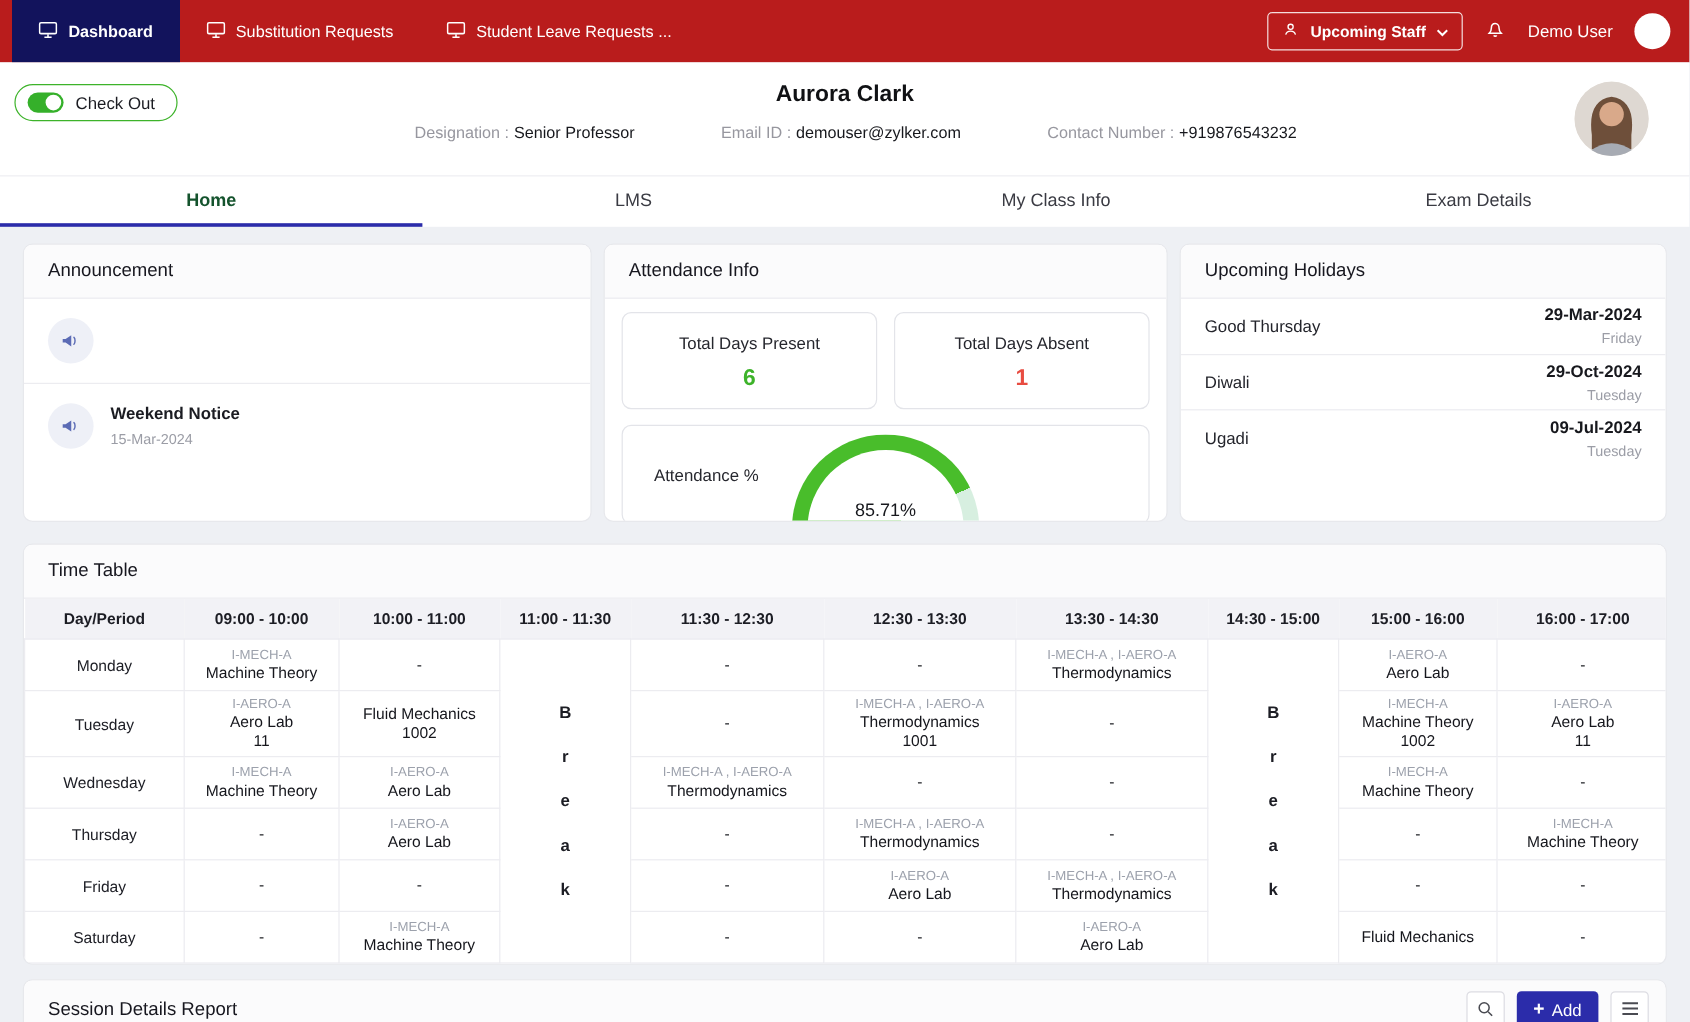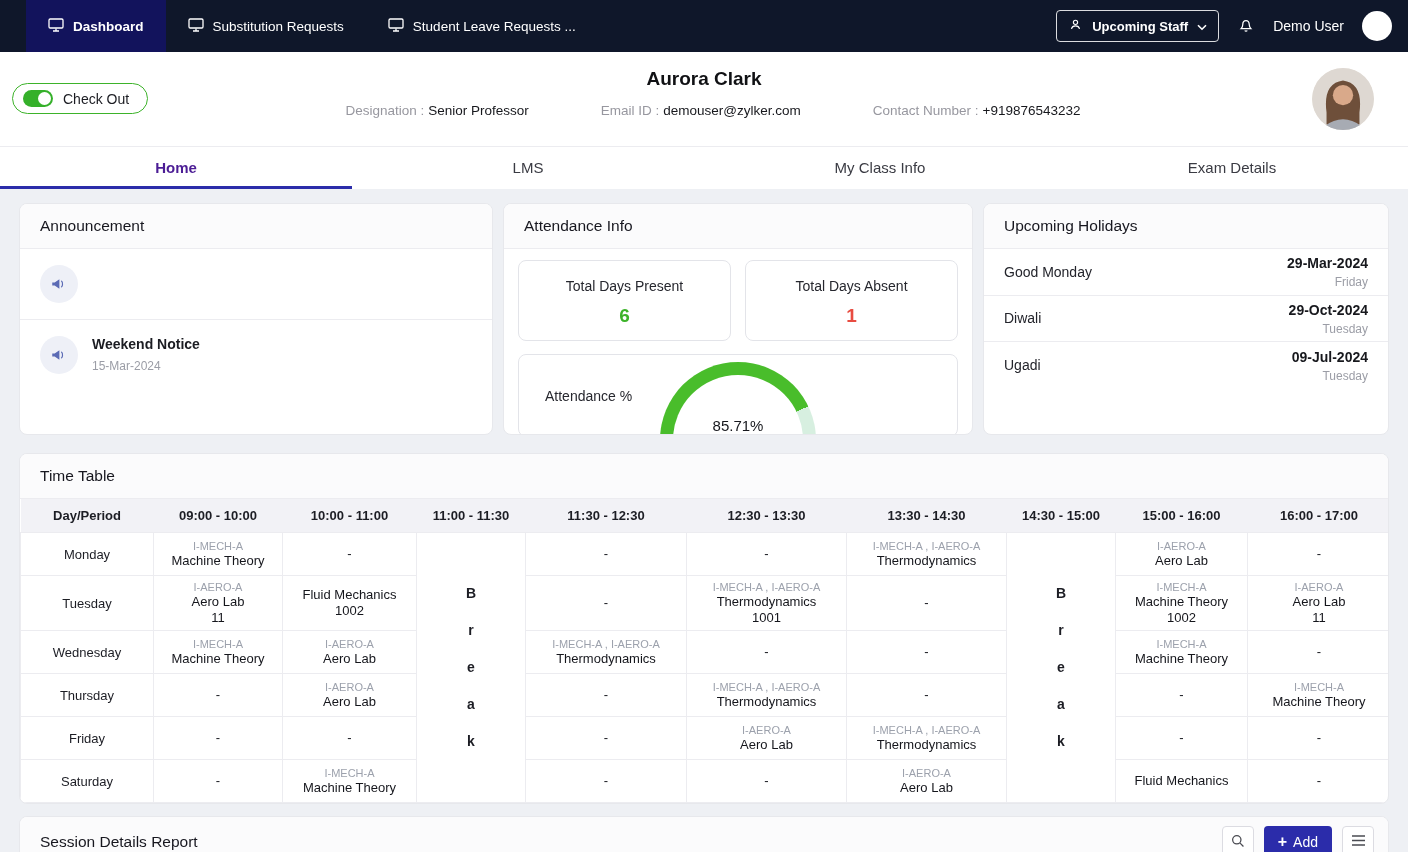--- a/index.html
+++ b/index.html
@@ -1,43 +1,43 @@
 <!DOCTYPE html>
 <html><head>
 <meta charset="utf-8">
 <style>
   * { box-sizing: border-box; margin: 0; padding: 0; }
   html,body { width:1408px; height:852px; overflow:hidden; }
   body { font-family:"Liberation Sans", sans-serif; background:#eef0f4; color:#1b1c22; }
 
   
-  .topnav { height:52px; background:#0f172a; display:flex; align-items:stretch; padding-left:26px; }
+  .topnav { height:52px; background:#b91c1c; display:flex; align-items:stretch; padding-left:10px; }
   .nav-tab { display:flex; align-items:center; gap:9px; padding:0 22px; color:#fff; font-size:13.5px; cursor:pointer; white-space:nowrap; }
   .nav-tab.active { background:#12135c; font-weight:700; }
   .nav-right { margin-left:auto; display:flex; align-items:center; gap:18px; padding-right:16px; }
   .role-select { display:flex; align-items:center; gap:9px; border:1px solid rgba(255,255,255,.85); border-radius:4px; padding:6px 11px; color:#fff; font-size:13px; font-weight:600; cursor:pointer; }
   .nav-user { color:#fff; font-size:14px; }
   .nav-avatar { width:30px; height:30px; border-radius:50%; background:#fff; }
 
   
   .profile { position:relative; background:#fff; height:94px; }
-  .checkout { position:absolute; left:12px; top:31px; display:flex; align-items:center; gap:10px; border:1.5px solid #3db32a; background:#fff; border-radius:17px; padding:6px 18px 6px 10px; font-size:14px; color:#1b1c22; cursor:pointer; font-family:inherit; }
+  .checkout { position:absolute; left:12px; top:18px; display:flex; align-items:center; gap:10px; border:1.5px solid #3db32a; background:#fff; border-radius:17px; padding:6px 18px 6px 10px; font-size:14px; color:#1b1c22; cursor:pointer; font-family:inherit; }
   .toggle { width:30px; height:17px; border-radius:9px; background:#35b02a; position:relative; }
   .toggle::after { content:""; position:absolute; right:2px; top:2px; width:13px; height:13px; border-radius:50%; background:#fff; }
   .profile-center { text-align:center; padding-top:16px; }
   .profile-name { font-size:19px; font-weight:700; color:#101114; }
   .profile-info { margin-top:13px; display:flex; justify-content:center; gap:54px; font-size:13.5px; }
   .pi-label { color:#97979f;padding-left:18px; }
   .pi-value { color:#17181d; font-weight:400; margin-left:4px; }
   .profile-photo { position:absolute; right:34px; top:16px; width:62px; height:62px; border-radius:50%; overflow:hidden; background:#e9e4de; }
 
   
   .page-tabs { background:#fff; border-top:1px solid #ececf0; display:grid; grid-template-columns:repeat(4,1fr); }
   .page-tab { text-align:center; font-size:15px; color:#3a3b43; padding:12px 0 10px; border-bottom:3px solid transparent; cursor:pointer; }
-  .page-tab.active { color:#4c1d95; font-weight:700; border-bottom-color:#2b2caa; }
+  .page-tab.active { color:#14532d; font-weight:700; border-bottom-color:#2b2caa; }
 
   
   .content { padding:14px 19px 0; }
   .card { background:#fff; border:1px solid #e7e8ec; border-radius:8px; overflow:hidden; }
   .card-header { padding:13px 20px; background:#fbfbfc; border-bottom:1px solid #ececf0; font-size:15.5px; font-weight:500; color:#17171f; }
 
   .cards-row { display:flex; gap:10px; }
   .cards-row .card { height:232px; }
   .card-ann { width:474px; }
   .card-att { width:470px; }
@@ -220,21 +220,21 @@
             <div class="gauge-text">85.71%</div>
           </div>
         </div>
       </div>
     </section>
 
     <section class="card card-hol">
       <div class="card-header">Upcoming Holidays</div>
       <div>
         <div class="hol-item">
-          <span class="hol-name">Good Monday</span>
+          <span class="hol-name">Good Thursday</span>
           <span class="hol-right"><span class="hol-date">29-Mar-2024</span><span class="hol-day" style="display:block">Friday</span></span>
         </div>
         <div class="hol-item">
           <span class="hol-name">Diwali</span>
           <span class="hol-right"><span class="hol-date">29-Oct-2024</span><span class="hol-day" style="display:block">Tuesday</span></span>
         </div>
         <div class="hol-item">
           <span class="hol-name">Ugadi</span>
           <span class="hol-right"><span class="hol-date">09-Jul-2024</span><span class="hol-day" style="display:block">Tuesday</span></span>
         </div>

